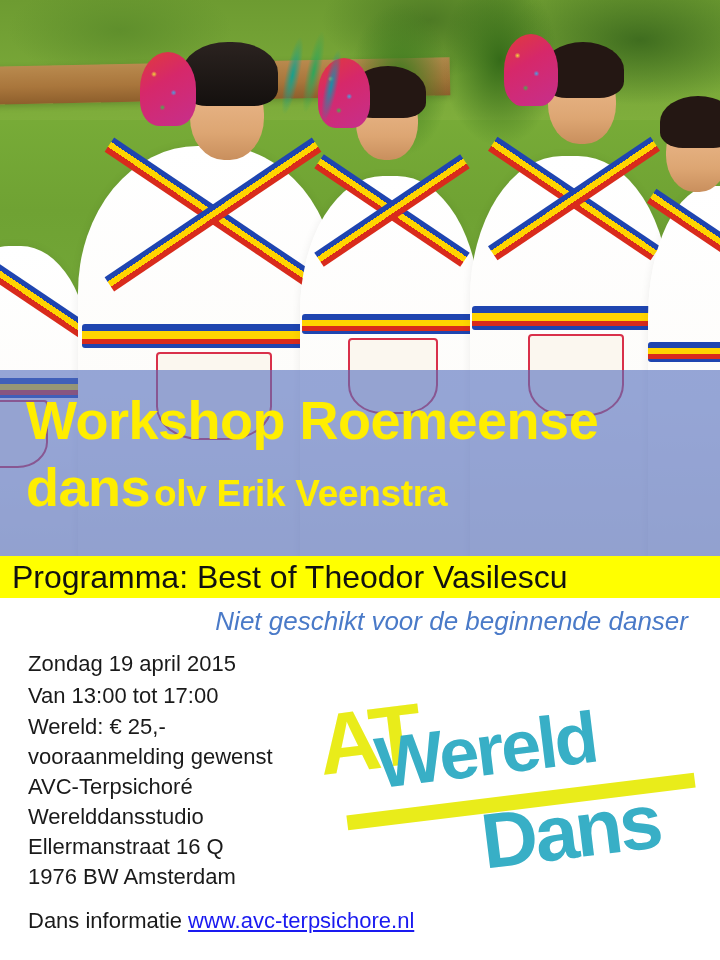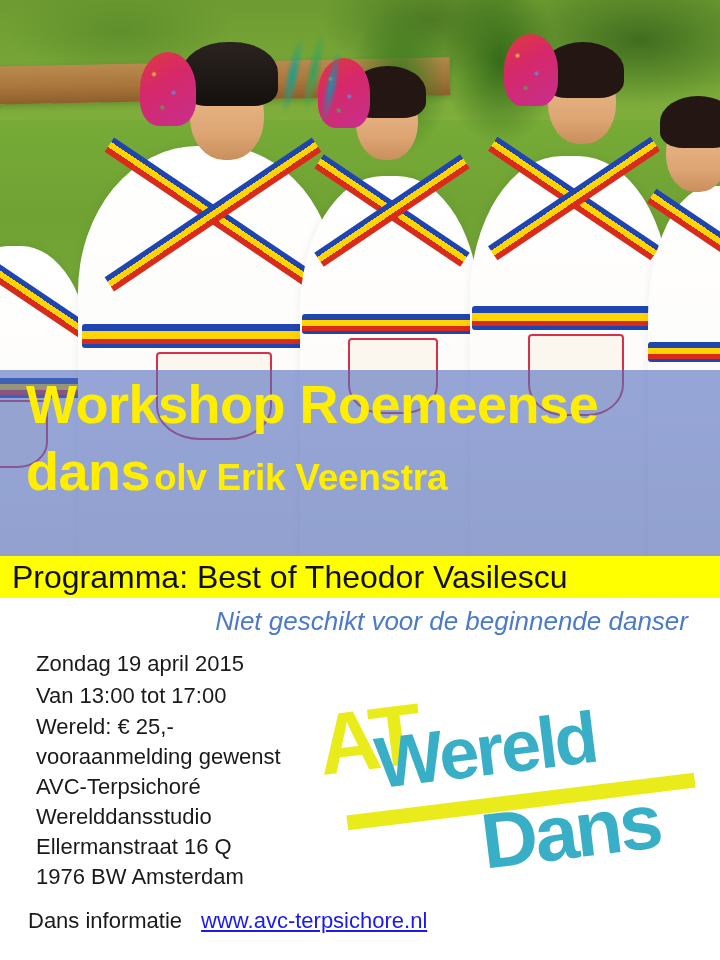--- a/index.html
+++ b/index.html
@@ -142,21 +142,21 @@
   .blue-band {
     position: absolute;
     left: 0; top: 370px;
     width: 720px; height: 186px;
     background: rgba(86,112,190,0.62);
   }
 
   
   .title-wrap {
     position: absolute;
-    left: 0; top: 356px;
+    left: 0; top: 372px;
     width: 720px; height: 186px;
     padding: 14px 0 0 26px;
     box-sizing: border-box;
   }
   .title-line1 {
     font-size: 54px;
     font-weight: bold;
     color: #ffee00;
     line-height: 68px;
     letter-spacing: -0.5px;
@@ -204,40 +204,39 @@
     font-style: italic;
     color: #4a7ac8;
     white-space: nowrap;
   }
 
   
   .details {
     position: absolute;
     left: 28px; top: 648px;
     width: 330px;
-    margin-left: 8px;
   }
   .detail-line {
     font-size: 22px;
     color: #1a1a1a;
     line-height: 32px;
     white-space: nowrap;
   }
   .detail-line.tight { line-height: 30px; }
   .info-line {
     position: absolute;
     left: 28px; top: 908px;
     font-size: 22px;
     color: #1a1a1a;
     white-space: nowrap;
   }
   .info-link {
     color: #1a1af0;
     text-decoration: underline;
-    margin-left: 19px;
+    margin-left: 6px;
   }
 
   
   .logo {
     position: absolute;
     left: 318px; top: 688px;
     width: 392px; height: 200px;
   }
   .logo-at {
     position: absolute;

